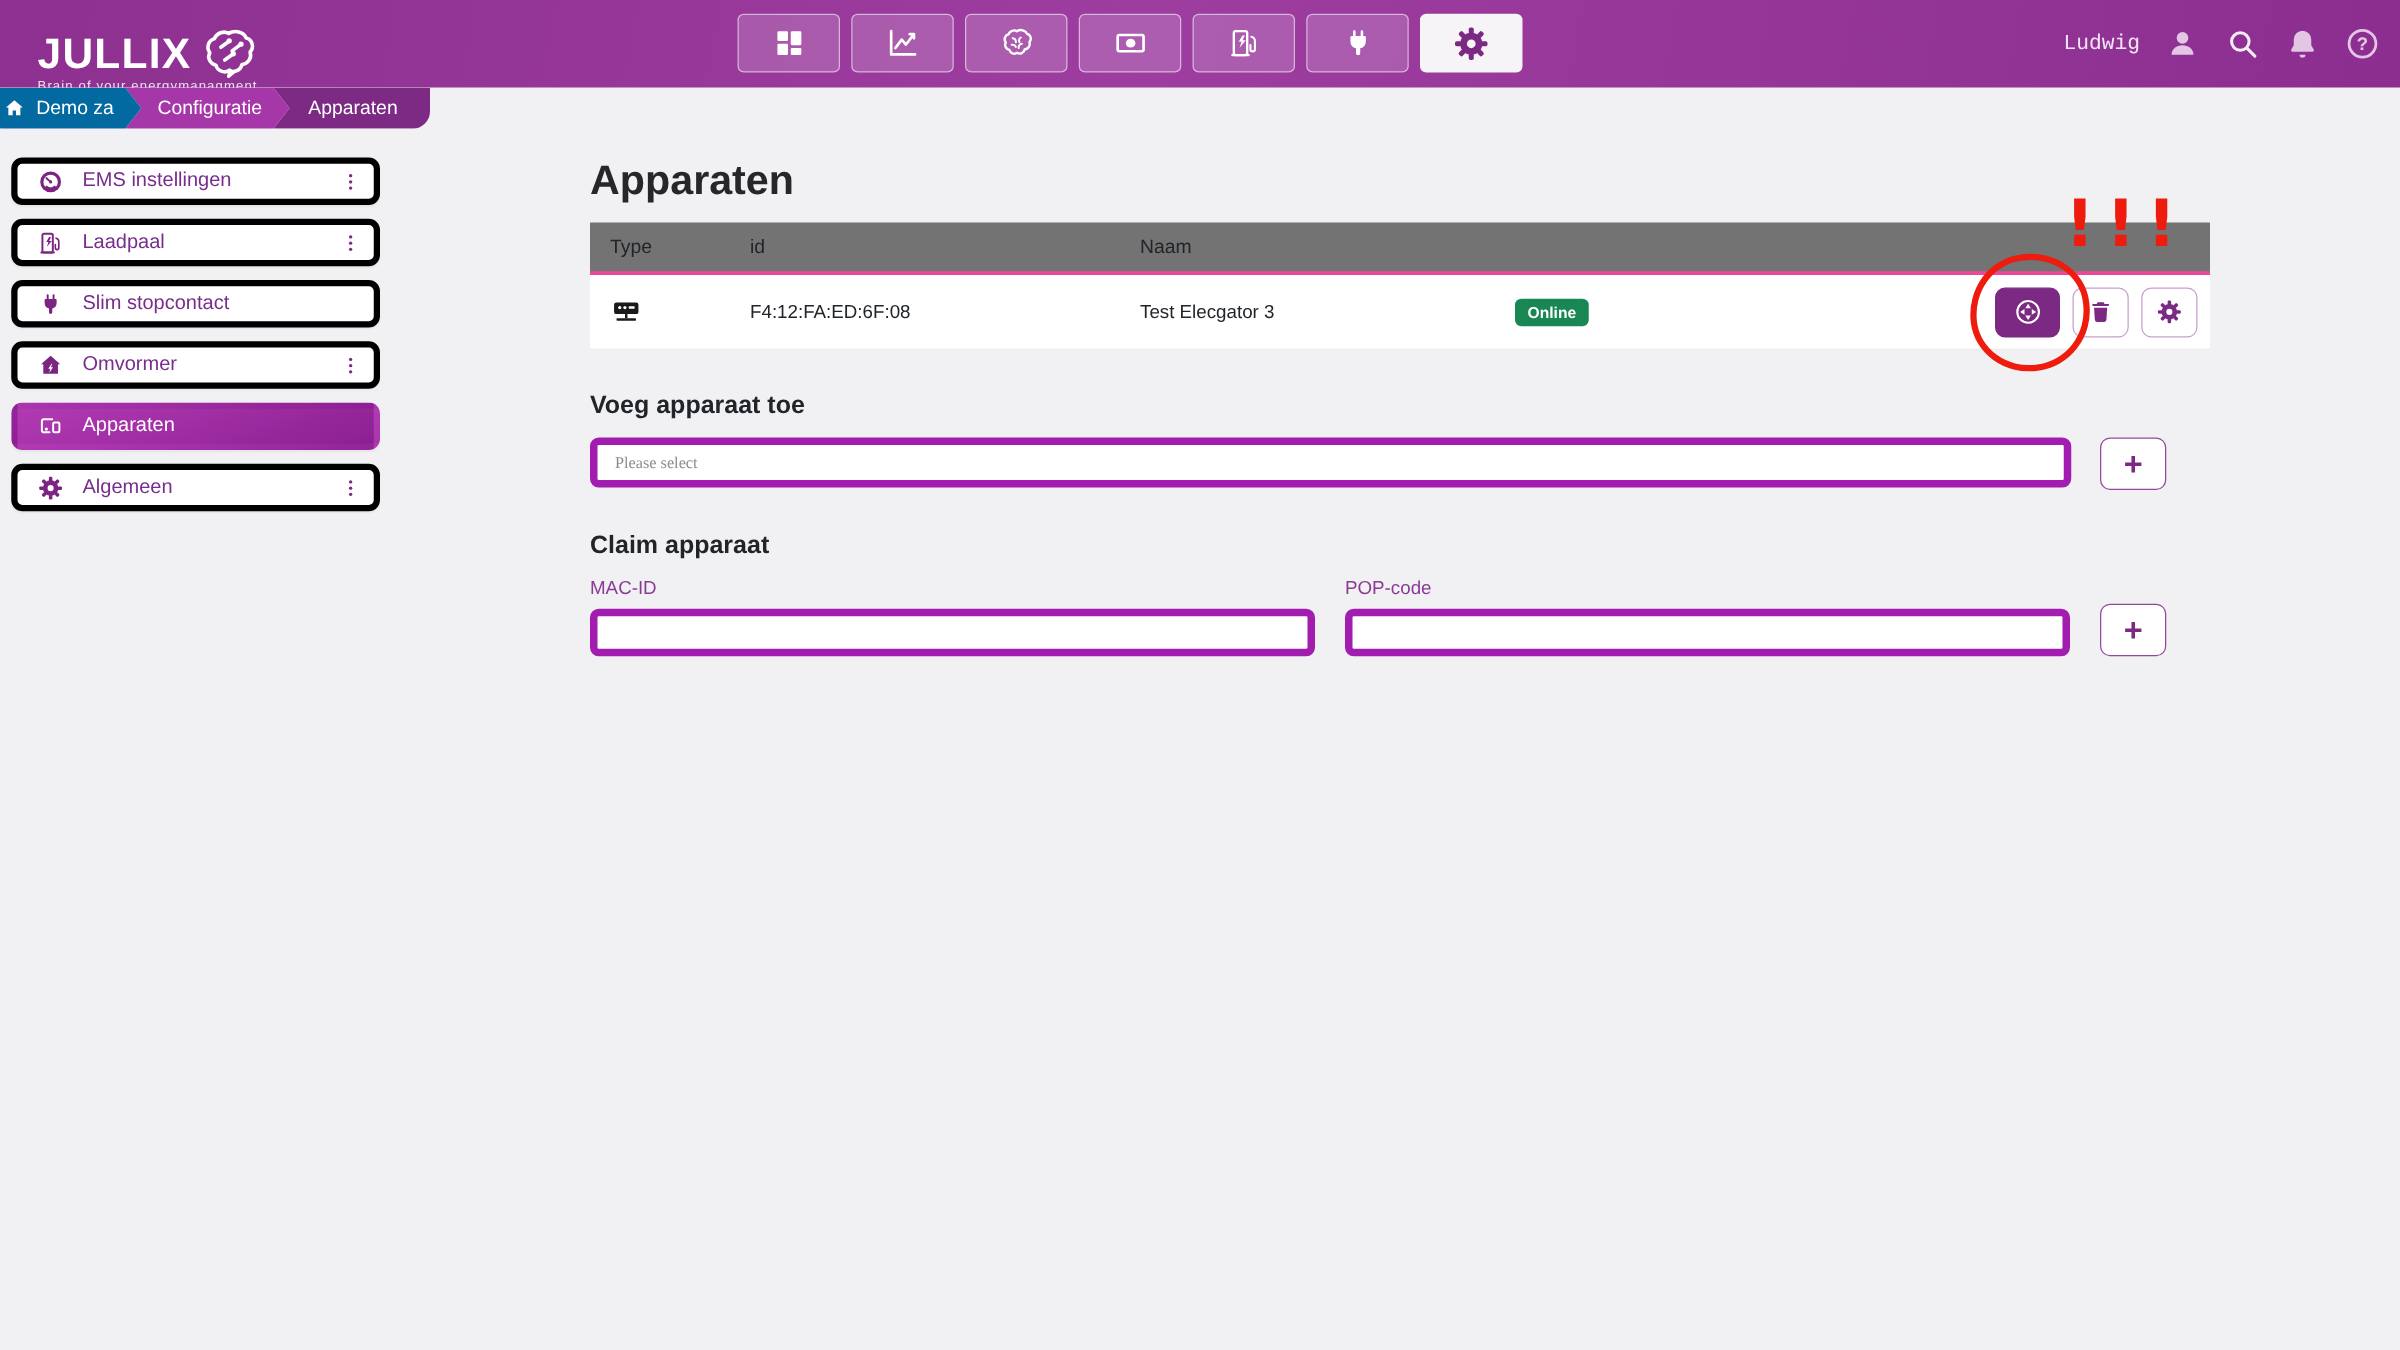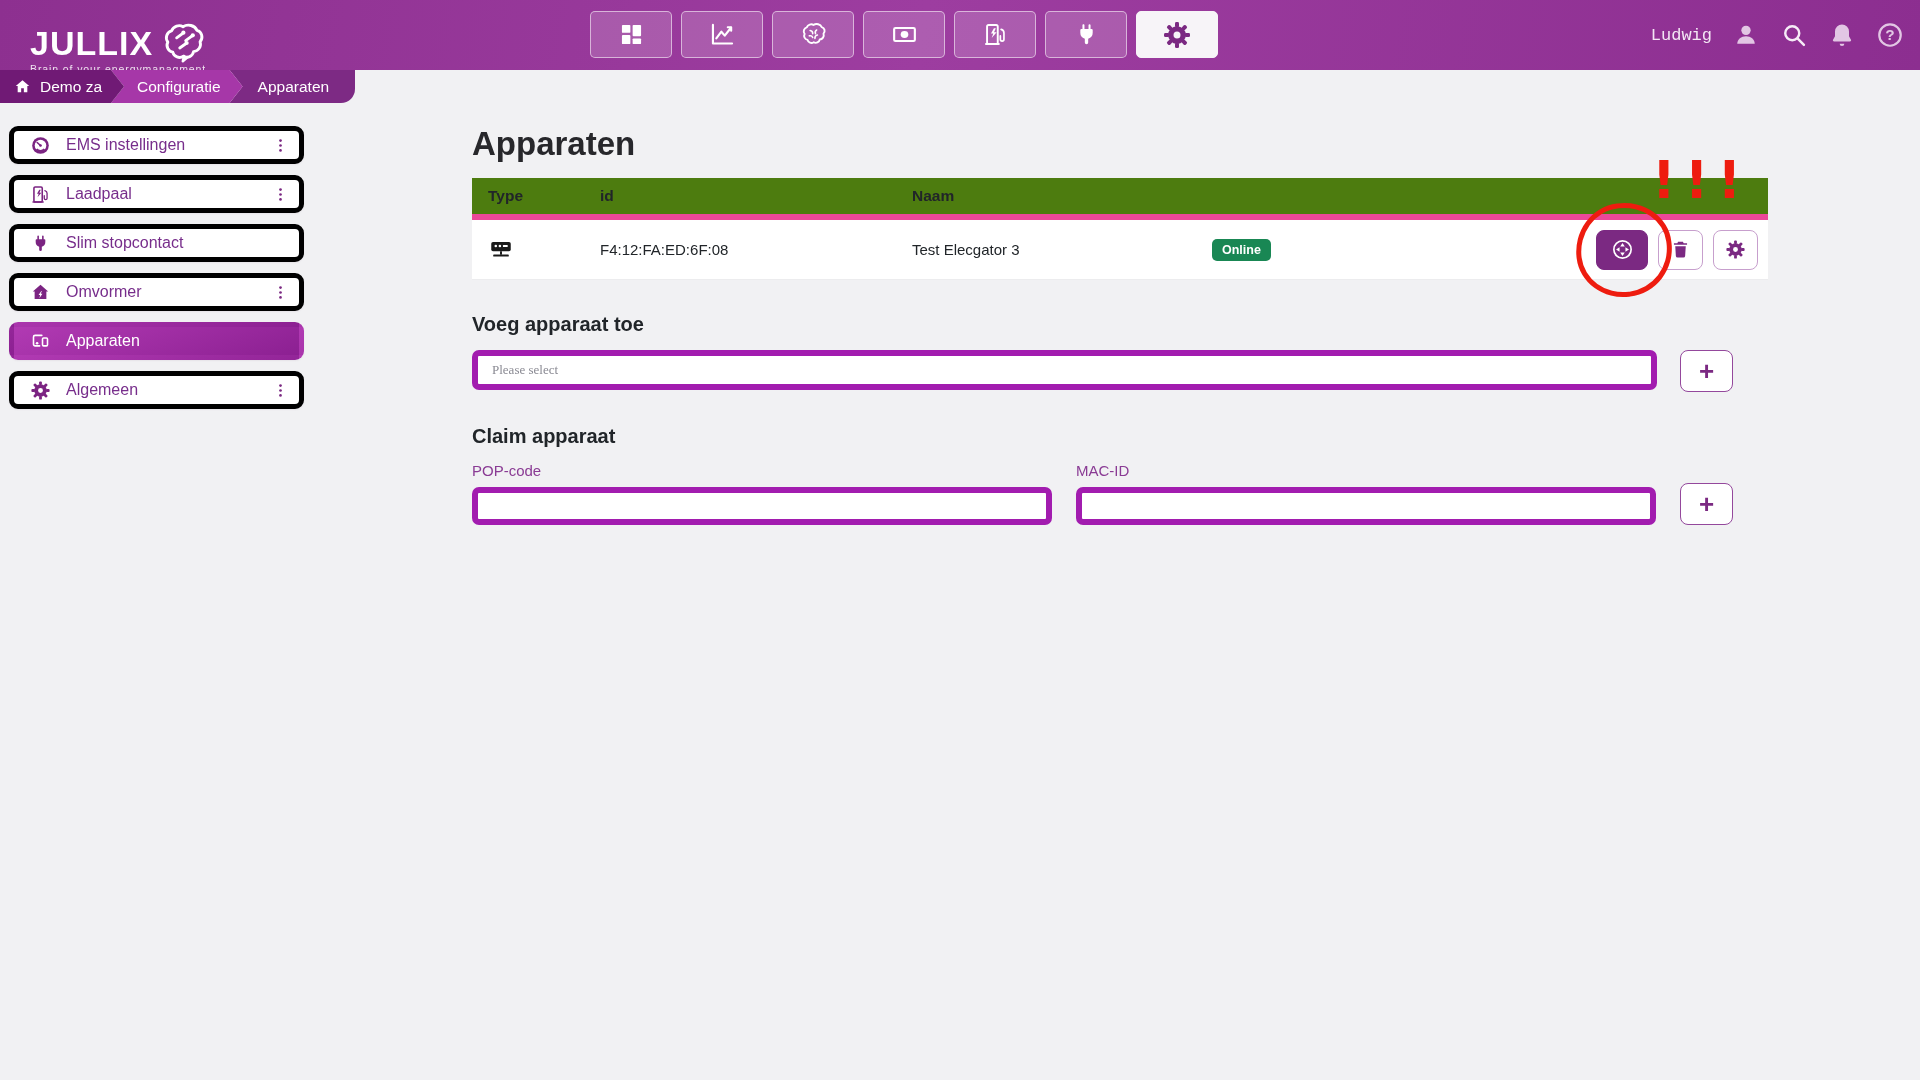--- a/index.html
+++ b/index.html
@@ -26,21 +26,21 @@
   .user-cluster { position:absolute; right:16px; top:0; height:70px;
     display:flex; align-items:center; gap:20px;font-family:Liberation Mono, monospace; }
   .username { font-size:17px; color:#f3e6f4; }
   .u-icon { width:28px; height:28px; color:#e2c6e4; cursor:pointer; }
   .u-icon.search { color:#f6ecf7; }
 
   
   .breadcrumb { position:absolute; left:0; top:70px; height:33px; display:flex; z-index:6; }
   .crumb { height:33px; display:flex; align-items:center; color:#fff; font-size:15.5px;
     cursor:pointer; white-space:nowrap; }
-  .crumb-1 { background:#701a75; padding:0 22px 0 14px; z-index:3;
+  .crumb-1 { background:#0369a1; padding:0 22px 0 3px; z-index:3;
     clip-path:polygon(0 0,calc(100% - 13px) 0,100% 50%,calc(100% - 13px) 100%,0 100%);
     filter:drop-shadow(3px 0 0 #c46cc6); }
   .crumb-2 { background:#a637a8; margin-left:-13px; padding:0 22px 0 26px; z-index:2;
     clip-path:polygon(0 0,calc(100% - 13px) 0,100% 50%,calc(100% - 13px) 100%,0 100%,13px 50%);
     filter:drop-shadow(3px 0 0 #c46cc6); }
   .crumb-3 { background:#7d2a84; margin-left:-13px; padding:0 26px 0 28px; z-index:1;
     clip-path:polygon(0 0,100% 0,100% 100%,0 100%,13px 50%); border-radius:0 0 14px 0; }
   .crumb .home { width:17px; height:17px; margin-right:9px; color:#fff; }
 
   
@@ -52,22 +52,22 @@
   .side-item .label { flex:1; margin-left:15px; font-size:16px; }
   .kebab { width:17px; height:17px; color:#7b2982; cursor:pointer; flex:none; }
   .side-item.active { background:linear-gradient(160deg,#b13ab3 0%,#8c2092 100%);
     border-color:transparent; color:#fff; }
   .side-item.active .item-icon { color:#fff; }
 
   
   .main { position:absolute; left:472px; top:125px; width:1296px; }
   .page-title { font-size:33px; font-weight:700; color:#27272b; margin-bottom:15px; }
 
-  .thead { display:flex; background:#4d7c0f; height:42px; align-items:center;
-    border-bottom:6px solid #ec4899; font-weight:700; font-size:15.5px; color:#212529; }
+  .thead { display:flex; background:#737373; height:42px; align-items:center;
+    border-bottom:3px solid #ec4899; font-weight:400; font-size:15.5px; color:#212529; }
   .trow { display:flex; background:#fff; height:60px; align-items:center;
     border-bottom:1px solid #ececee; font-size:15px; color:#212529; }
   .col-type { width:128px; padding-left:16px; }
   .col-id   { width:312px; }
   .col-name { width:300px; }
   .col-status { width:300px; }
   .col-actions { flex:1; display:flex; justify-content:flex-end; align-items:center;
     gap:10px; padding-right:10px; }
   .type-icon { width:26px; height:26px; color:#1a1a1a; }
   .badge-online { display:inline-block; background:#198754; color:#fff; font-size:12.5px;
@@ -367,25 +367,25 @@
   <div class="add-row">
     <input class="text-input select-input" type="text" placeholder="Please select" style="">
     <button class="btn-plus">
       <span>+</span>
     </button>
   </div>
 
   <div class="section-h">Claim apparaat</div>
   <div class="claim-grid">
     <div class="claim-col">
+      <label>MAC-ID</label>
+      <input class="text-input" type="text" style="">
+    </div>
+    <div class="claim-col">
       <label>POP-code</label>
-      <input class="text-input" type="text" style="">
-    </div>
-    <div class="claim-col">
-      <label>MAC-ID</label>
       <input class="text-input" type="text" style="">
     </div>
     <button class="btn-plus">
       <span>+</span>
     </button>
   </div>
 </div>
 
 <div class="red-circle"></div>
 <div class="red-excl">!!!</div>

